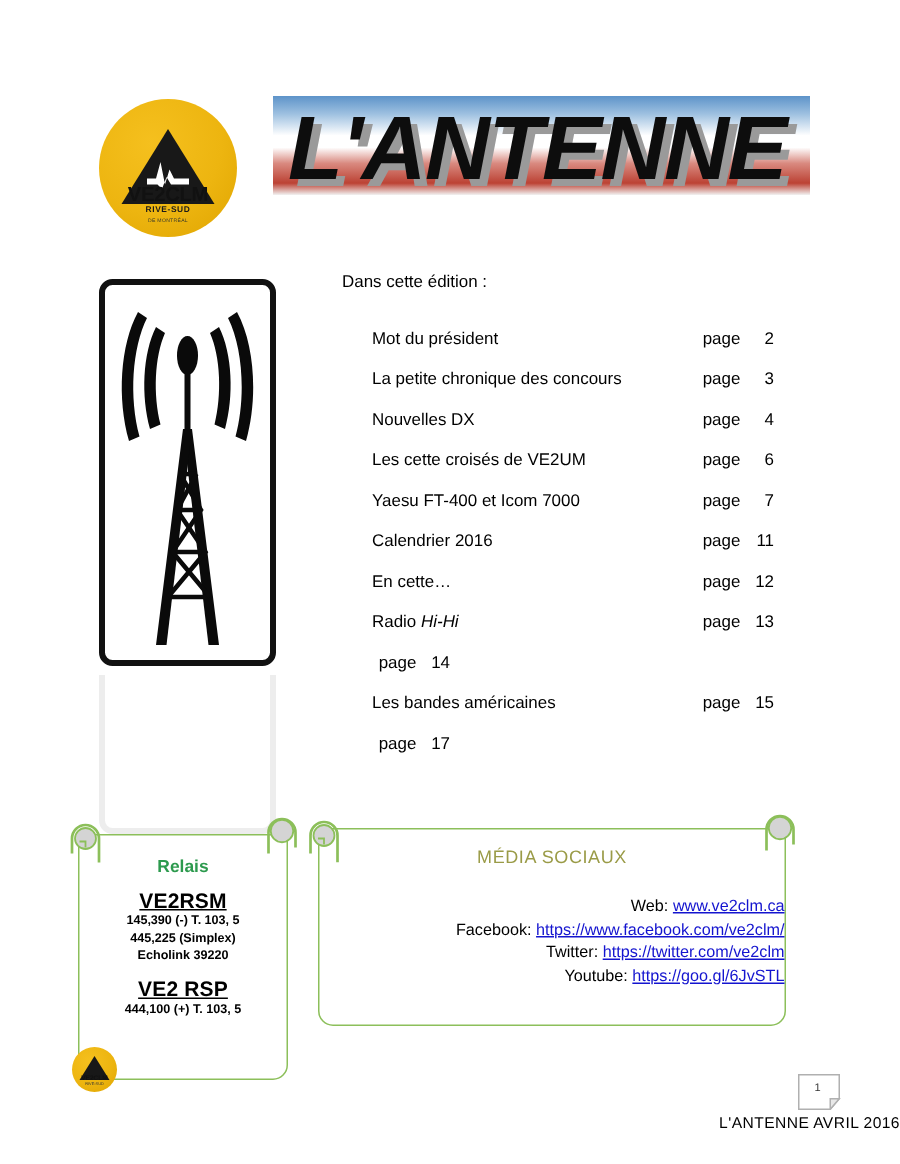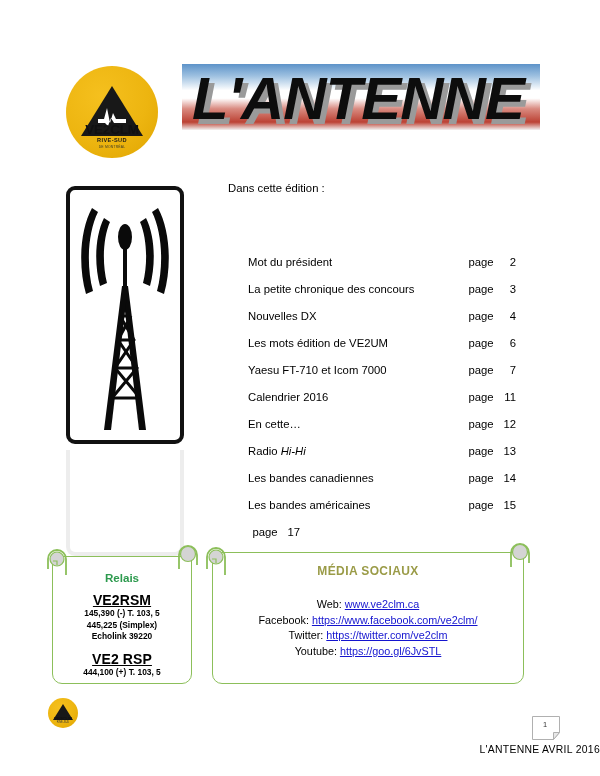--- a/index.html
+++ b/index.html
@@ -134,38 +134,37 @@
     box-sizing: border-box;
     overflow: hidden;
     opacity: 0.45;
   }
 
   
   .toc {
     position: absolute;
     left: 248px; top: 220px;
     width: 268px;
-    margin-top: 36px;
   }
   .toc-row {
     display: flex;
     align-items: baseline;
     height: 27px;
     font-size: 11.3px;
   }
   .toc-title { flex: 1 1 auto; white-space: nowrap; }
   .toc-title .ital { font-style: italic; }
   .toc-pagelabel { width: 34px; text-align: center; white-space: nowrap; }
   .toc-pagenum { width: 18px; text-align: right; }
 
   
   .relais-box {
     position: absolute;
     left: 52px; top: 556px;
-    width: 140px; height: 128px;
+    width: 140px; height: 164px;
     border: 1.6px solid #8cbf5a;
     border-radius: 4px 4px 10px 10px;
     background: #fff;
     box-sizing: border-box;
   }
   .social-box {
     position: absolute;
     left: 212px; top: 552px;
     width: 312px; height: 132px;
     border: 1.6px solid #8cbf5a;
@@ -194,27 +193,27 @@
   }
   .relais-line {
     font-size: 8.4px;
     font-weight: bold;
     line-height: 11.5px;
   }
   .social-title {
     text-align: center;
     margin-top: 11px;
     font-size: 12px;
-    font-weight: bold;
+    font-weight: normal;
     letter-spacing: 0.4px;
     color: #9a9b47;
   }
   .social-links {
     margin-top: 19px;
-    text-align: center;
+    text-align: right;
     font-size: 10.8px;
     line-height: 15.5px;
   }
   .social-links .lbl { color: #000; }
   .social-links a {
     color: #1414cf;
     text-decoration: underline;
   }
 
   
@@ -359,46 +358,45 @@
         <div class="toc-title">La petite chronique des concours</div>
         <div class="toc-pagelabel">page</div>
         <div class="toc-pagenum">3</div>
       </div>
       <div class="toc-row">
         <div class="toc-title">Nouvelles DX</div>
         <div class="toc-pagelabel">page</div>
         <div class="toc-pagenum">4</div>
       </div>
       <div class="toc-row">
-        <div class="toc-title">Les mots édition de VE2UM</div>
+        <div class="toc-title">Les cette croisés de VE2UM</div>
         <div class="toc-pagelabel">page</div>
         <div class="toc-pagenum">6</div>
       </div>
       <div class="toc-row">
-        <div class="toc-title">Yaesu FT-710 et Icom 7000</div>
+        <div class="toc-title">Yaesu FT-400 et Icom 7000</div>
         <div class="toc-pagelabel">page</div>
         <div class="toc-pagenum">7</div>
       </div>
       <div class="toc-row">
         <div class="toc-title">Calendrier 2016</div>
         <div class="toc-pagelabel">page</div>
         <div class="toc-pagenum">11</div>
       </div>
       <div class="toc-row">
         <div class="toc-title">En cette…</div>
         <div class="toc-pagelabel">page</div>
         <div class="toc-pagenum">12</div>
       </div>
       <div class="toc-row">
         <div class="toc-title"><span>Radio </span><span class="ital">Hi-Hi</span></div>
         <div class="toc-pagelabel">page</div>
         <div class="toc-pagenum">13</div>
       </div>
       <div class="toc-row">
-        <div class="toc-title">Les bandes canadiennes</div>
         <div class="toc-pagelabel">page</div>
         <div class="toc-pagenum">14</div>
       </div>
       <div class="toc-row">
         <div class="toc-title">Les bandes américaines</div>
         <div class="toc-pagelabel">page</div>
         <div class="toc-pagenum">15</div>
       </div>
       <div class="toc-row">
         <div class="toc-pagelabel">page</div>

